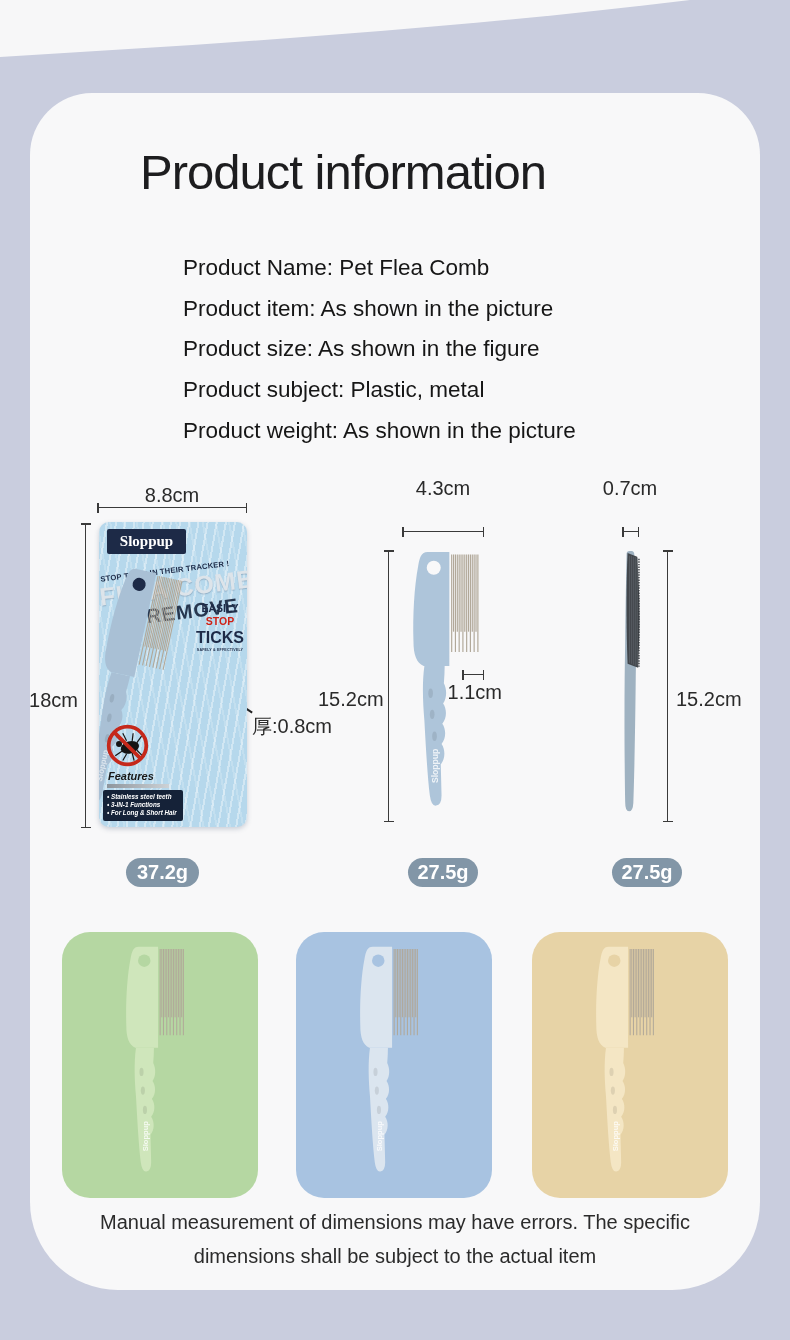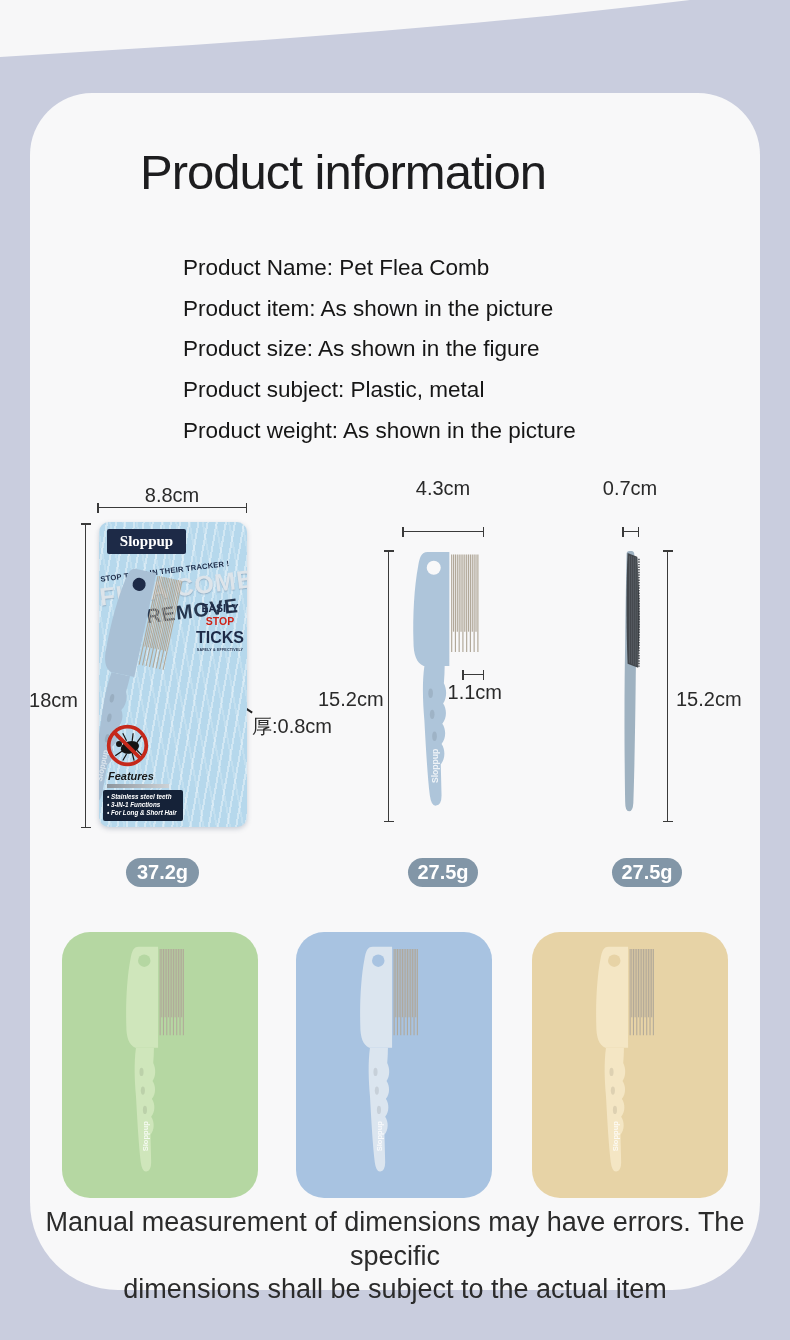--- a/index.html
+++ b/index.html
@@ -54,21 +54,21 @@
                   background:linear-gradient(90deg,#8e959c,#cdd2d6); z-index:4; }
   .pkg-feat-box { position:absolute; left:4px; top:268px; width:80px; height:31px; background:#152238; border-radius:2px;
                   padding:3px 4px; z-index:4; }
   .pkg-feat-box div { font-size:6.3px; font-style:italic; font-weight:bold; color:#fff; line-height:8.2px; white-space:nowrap; }
   .pkg-feat-box div::before { content:'•  '; }
 
   .swatch { position:absolute; top:932px; width:196px; height:266px; border-radius:28px; background:var(--bg); }
   .swatch svg { position:absolute; left:56px; top:12px; }
 
   .disclaimer { position:absolute; left:45px; top:1206px; width:700px; text-align:center;
-                font-size:27px; line-height:33.5px; color:#2b2b2b; }
+                font-size:20px; line-height:33.5px; color:#2b2b2b; }
 
   .comb-brand { font-family:"Liberation Sans", sans-serif; font-weight:bold; opacity:.8; }
 </style>
 </head>
 <body>
 
 <svg width="0" height="0" style="position:absolute">
   <defs>
     <symbol id="comb-front" viewBox="0 0 110 350">
       <path d="M30,4 C22,4 20,11 18,22 C13,48 11,85 12,118 C12,136 16,146 25,150 L58,150 L58,4 Z" fill="var(--plastic)"></path>

